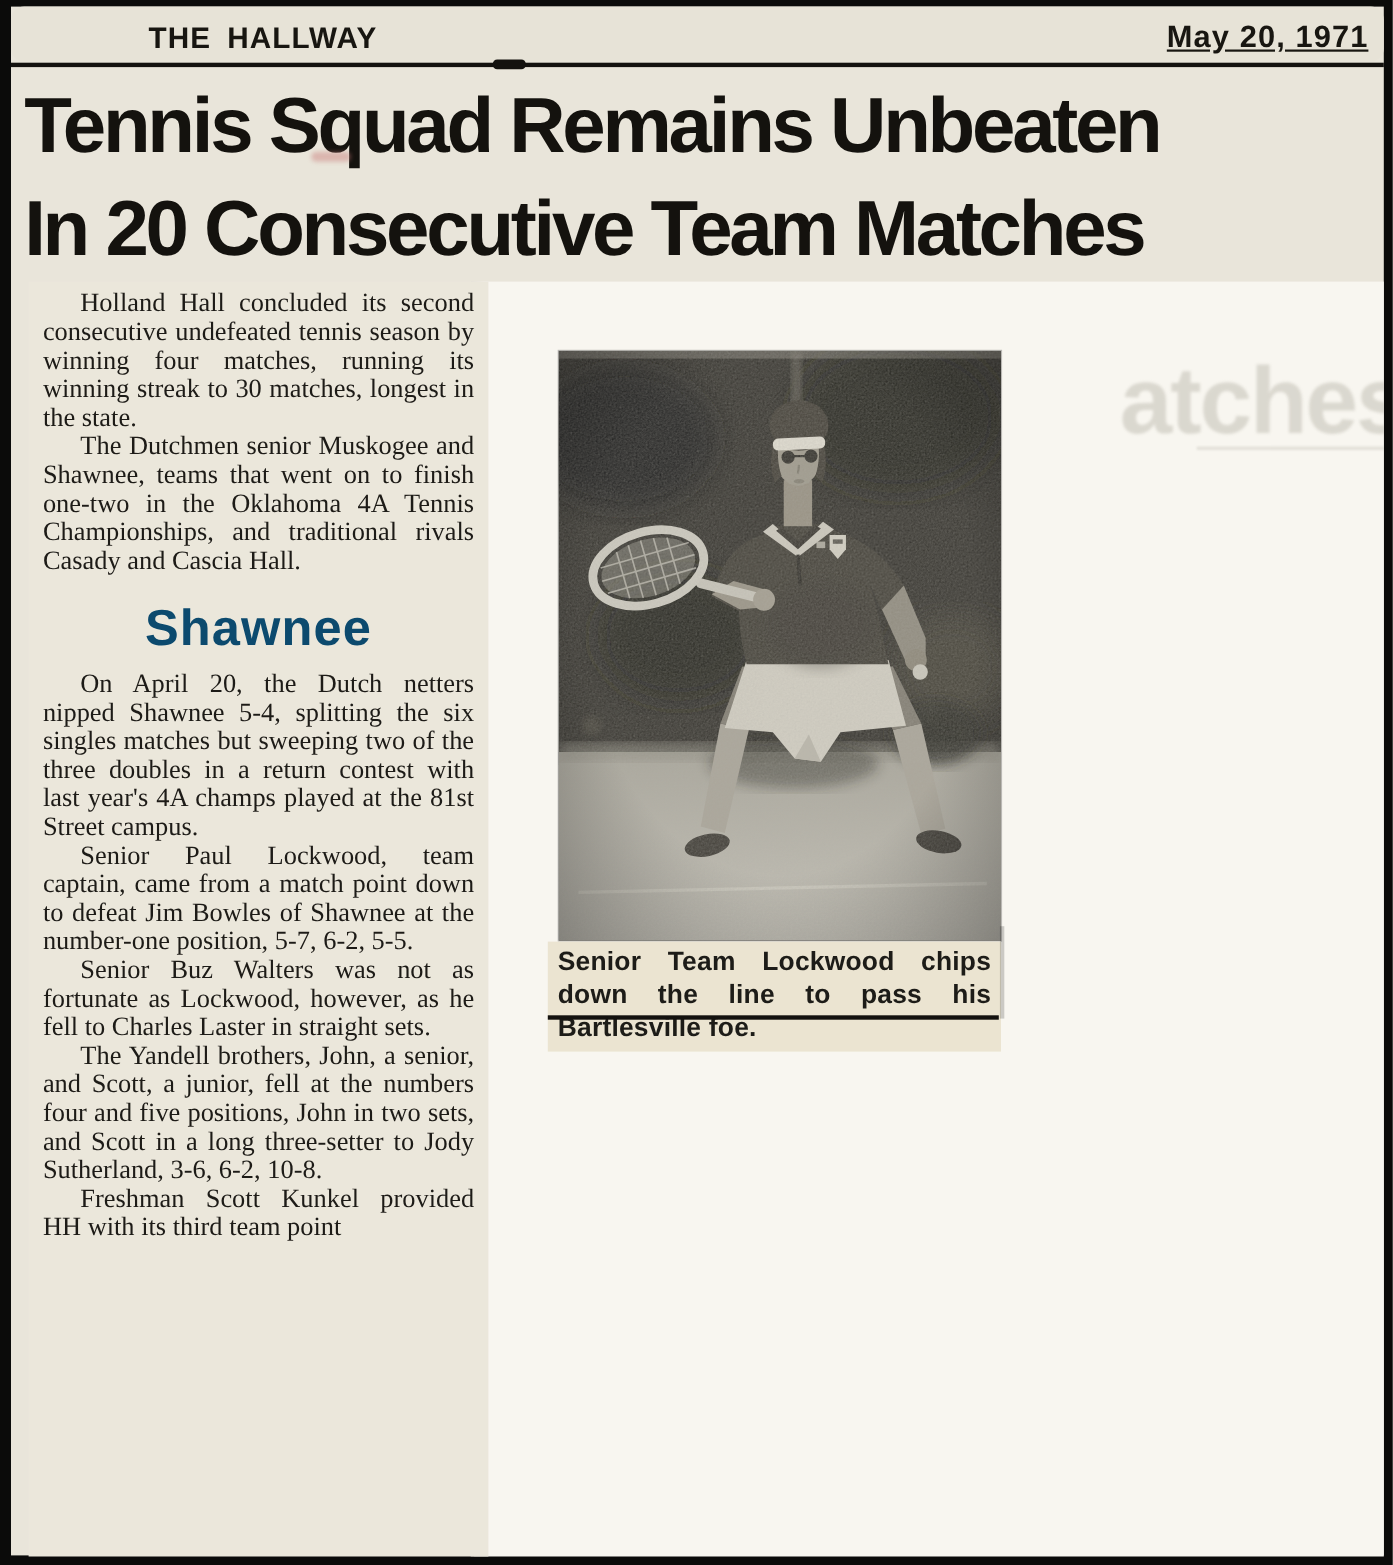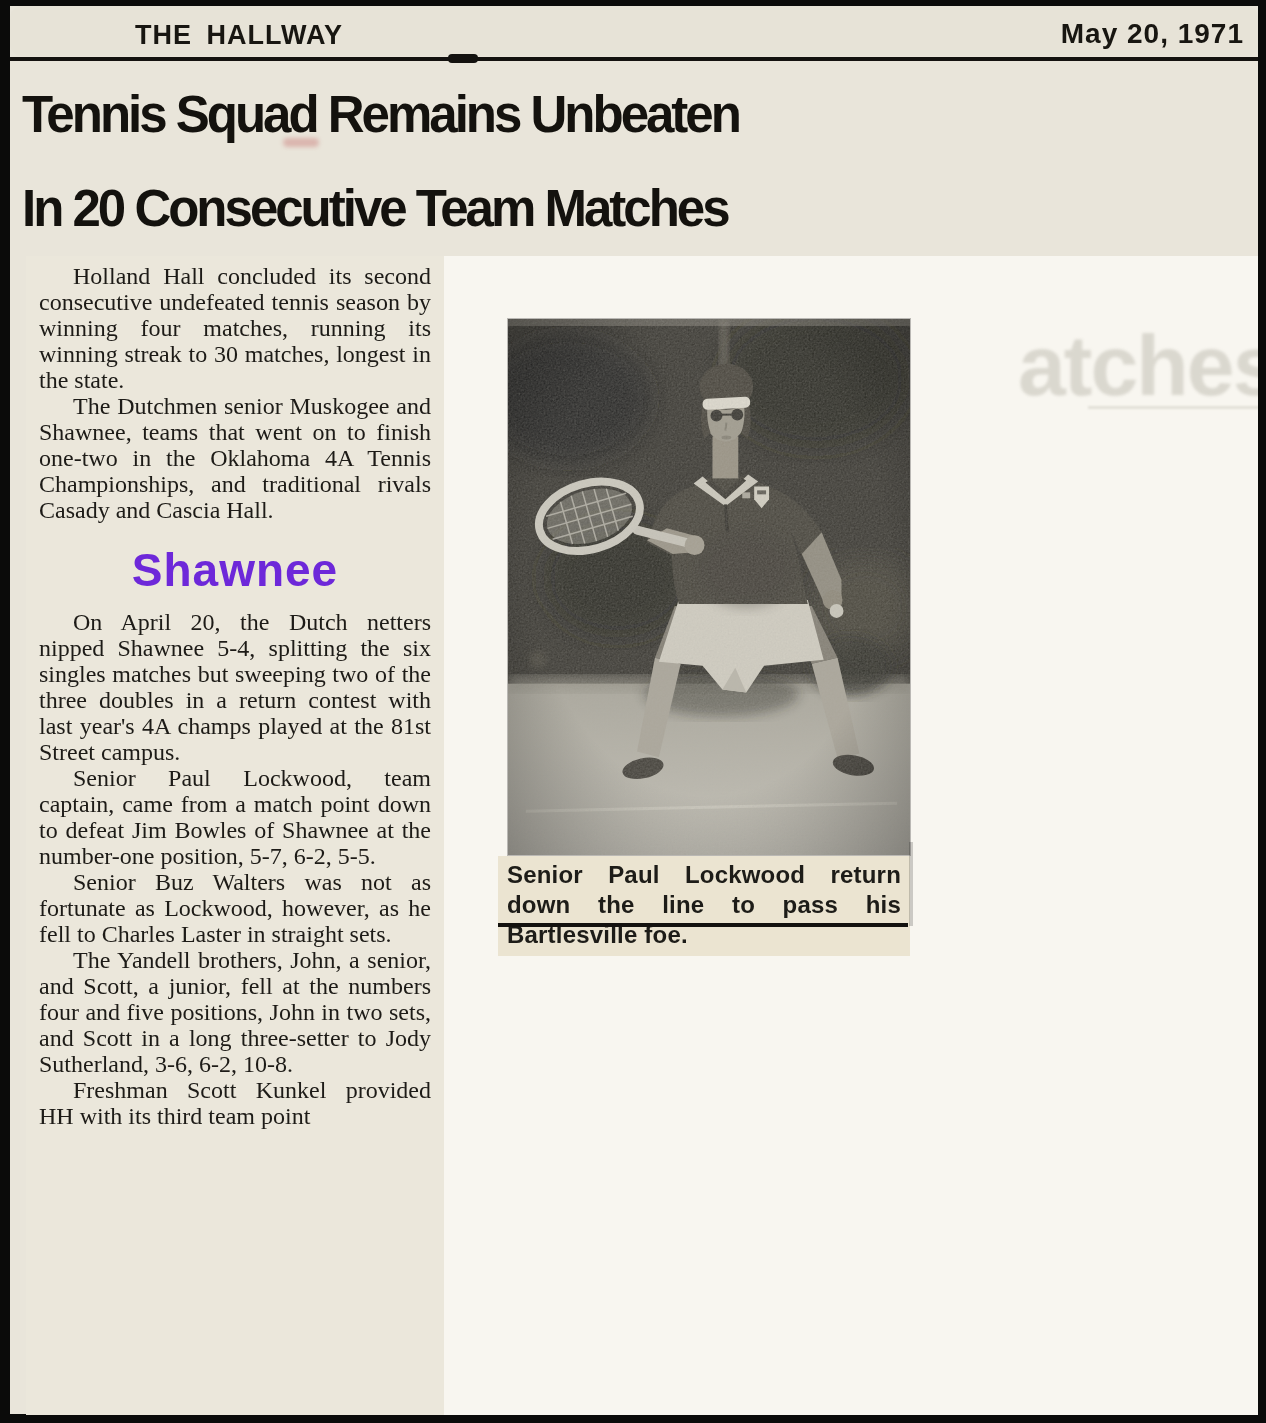--- a/index.html
+++ b/index.html
@@ -8,41 +8,41 @@
   #root{position:relative;width:1266px;height:1423px;background:#0b0b0a;}
 
   .paper{position:absolute;left:10px;top:6px;width:1248px;height:1408px;
          background:#e9e5da;overflow:hidden;}
 
   
   .masthead{position:absolute;left:10px;top:6px;width:1248px;height:50px;background:#e7e3d7;border-radius:12px;}
   .masthead-title{position:absolute;left:125px;top:14px;font-weight:bold;font-size:27px;
                   letter-spacing:1px;word-spacing:6px;color:#181611;}
   .masthead-date{position:absolute;right:14px;top:12px;font-weight:bold;font-size:28px;
-                 letter-spacing:1px;color:#181611;}
+                 letter-spacing:1px;color:#181611;text-decoration:underline;}
   .header-rule{position:absolute;left:10px;top:57px;width:1248px;height:4px;background:#14120f;}
   .rule-blob{position:absolute;left:448px;top:54px;width:30px;height:9px;background:#14120f;border-radius:4px;}
 
   
   .headline{position:absolute;left:22px;top:68px;width:1230px;color:#14120e;}
-  .headline-line{white-space:nowrap;font-weight:bold;font-size:51px;line-height:94px;
+  .headline-line{white-space:nowrap;font-weight:bold;font-size:71px;line-height:94px;
                  letter-spacing:-3px;}
   .smudge-pink{position:absolute;left:283px;top:138px;width:36px;height:9px;border-radius:5px;
                background:rgba(201,125,122,.45);filter:blur(2px);}
 
   
   .column{position:absolute;left:26px;top:256px;width:418px;height:1159px;
           background:#ebe7db;overflow:hidden;}
   .coltext{position:absolute;left:13px;top:7px;width:392px;color:#1d1b17;
            font-family:"Liberation Serif",serif;font-size:24px;line-height:26px;
            text-align:justify;}
   .coltext p{margin:0;text-indent:34px;}
   .subhead{font-family:"Liberation Sans",sans-serif;font-weight:bold;font-size:46px;
            line-height:50px;letter-spacing:1px;text-align:center;margin:22px 0 14px 0;
-           color:#6d28d9;text-indent:0;}
+           color:#0c4a6e;text-indent:0;}
 
   
   .white-panel{position:absolute;left:428px;top:256px;width:830px;height:1159px;
                background:#f8f6f0;overflow:hidden;}
   .white-panel::before{content:"";position:absolute;left:0;top:0;width:12px;height:100%;
                background:linear-gradient(to right,rgba(70,64,52,.30),rgba(70,64,52,0));}
   .seam-line{position:absolute;left:428px;top:560px;width:3px;height:855px;background:rgba(35,32,27,.6);}
   .ghost-text{position:absolute;left:590px;top:60px;white-space:nowrap;font-weight:bold;
               font-size:86px;letter-spacing:-2px;color:#b7b4a8;opacity:.45;filter:blur(1.5px);}
   .ghost-underline{position:absolute;left:660px;top:150px;width:195px;height:3px;
@@ -201,16 +201,16 @@
         <path d="M248,168 h15 v13 l-7.5,9 l-7.5,-9 Z" fill="#d9d5c8"></path>
         <rect x="251" y="172" width="9" height="4" fill="#55524a"></rect>
         <rect x="236" y="174" width="8" height="6" fill="#c9c5b8" opacity=".8"></rect>
       </g>
 
       <rect x="0" y="0" width="405" height="538" filter="url(#grain)" opacity=".5"></rect>
       <rect x="0" y="0" width="405" height="538" fill="url(#vig)"></rect>
     </svg>
   </div>
 
-  <div class="caption">Senior Paul Lockwood return down the line to pass his Bartlesville foe.</div>
+  <div class="caption">Senior Team Lockwood chips down the line to pass his Bartlesville foe.</div>
   <div class="caption-rule"></div>
   <div class="tear-shadow"></div>
 </div>
 
 </body></html>

